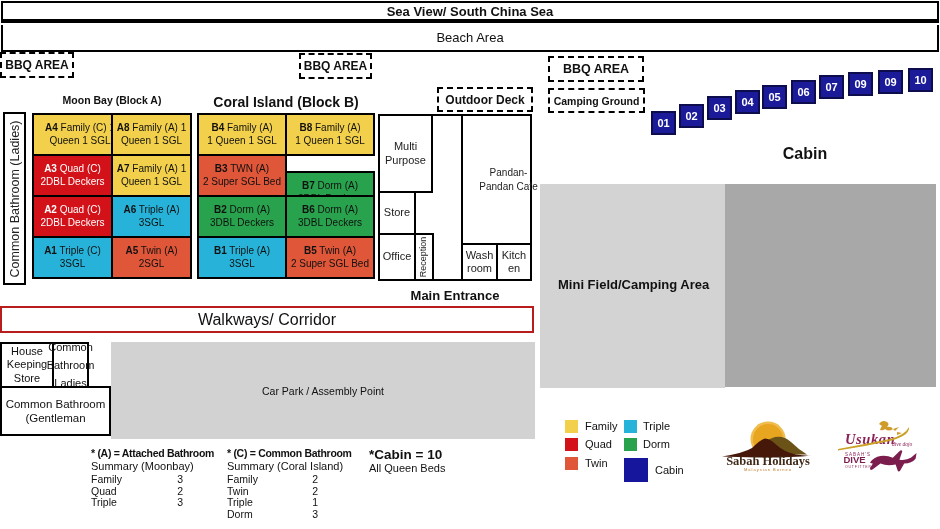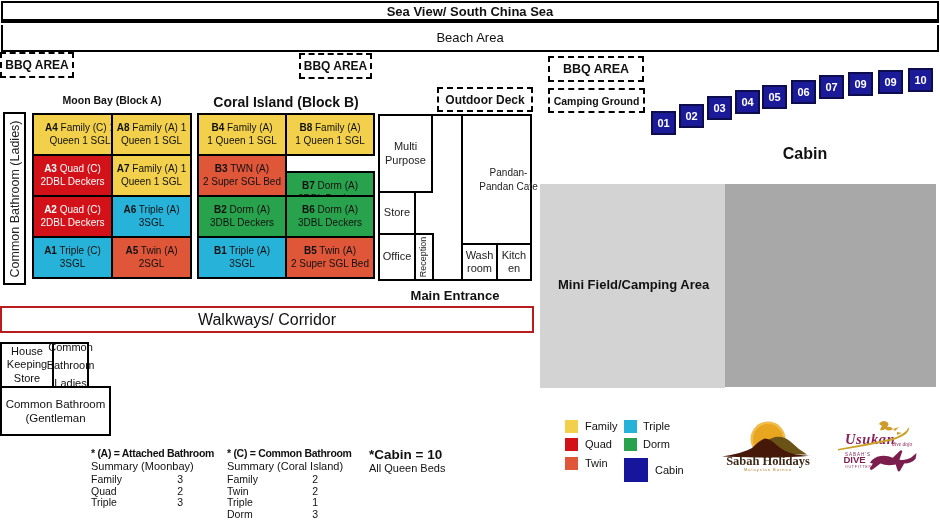--- a/index.html
+++ b/index.html
@@ -160,20 +160,21 @@
 <div class="abs" style="left:558px;top:277px;font-weight:bold;font-size:13px;">Mini Field/Camping Area</div>
 
 <div class="abs" style="left:0px;top:306px;width:534px;height:27px;border:2px solid #b91c1c;display:flex;align-items:center;justify-content:center;font-size:16px;">Walkways/ Corridor</div>
 
 <div class="abs" style="left:0px;top:342px;width:54px;height:46px;border:2px solid #000;display:flex;align-items:center;justify-content:center;text-align:center;font-size:11px;line-height:13.5px;">House<br>Keeping<br>Store</div>
 
 <div class="abs" style="left:52px;top:342px;width:37px;height:46px;border:2px solid #000;display:flex;align-items:center;justify-content:center;text-align:center;font-size:11px;line-height:18px;">Common<br>Bathroom<br>Ladies</div>
 
 <div class="abs" style="left:0px;top:386px;width:111px;height:50px;border:2px solid #000;display:flex;align-items:center;justify-content:center;text-align:center;font-size:11.5px;line-height:14px;">Common Bathroom<br>(Gentleman</div>
 
+<div class="abs" style="left:111px;top:342px;width:424px;height:97px;background:#d2d2d2;display:flex;align-items:center;justify-content:center;font-size:10.5px;">Car Park / Assembly Point</div>
 
 <div class="abs" style="left:91px;top:447px;font-weight:bold;font-size:10.5px;letter-spacing:-0.3px;">* (A) = Attached Bathroom</div>
 
 <div class="abs" style="left:91px;top:460px;font-size:11px;">Summary (Moonbay)</div>
 
 <div class="abs" style="left:91px;top:474px;font-size:10.5px;line-height:11.6px;width:92px;">
   <div>Family<span style="float:right">3</span></div>
   <div>Quad<span style="float:right">2</span></div>
   <div>Triple<span style="float:right">3</span></div>
 </div>

